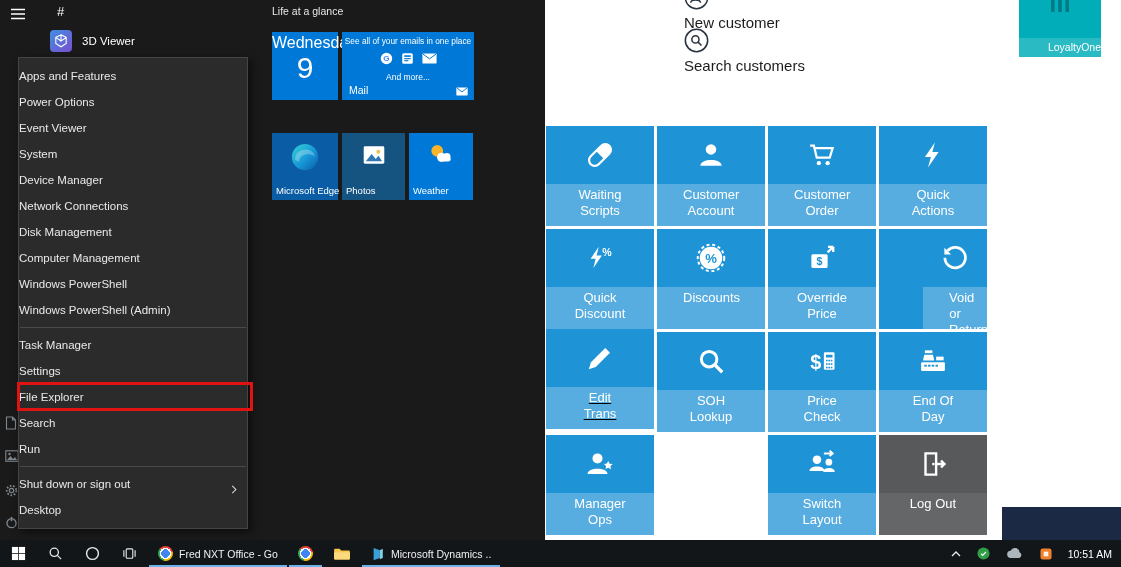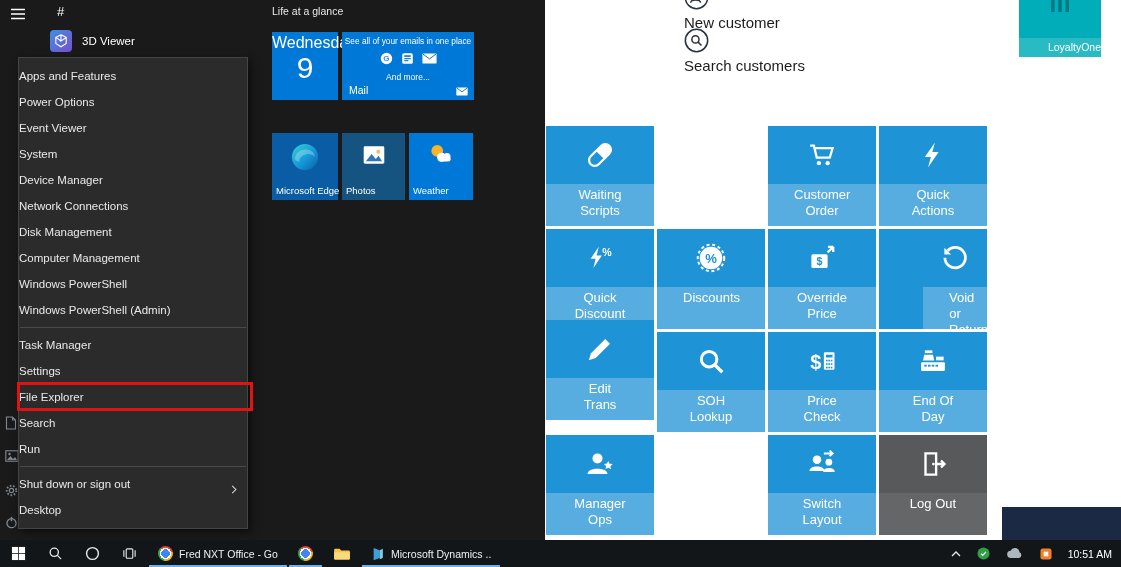--- a/index.html
+++ b/index.html
@@ -129,20 +129,29 @@
           <div class="tile-icon">
             <svg width="30" height="30" viewBox="0 0 24 24">
               <g transform="rotate(-45 12 12)">
                 <rect x="1.5" y="7.5" width="21" height="9" rx="4.5" fill="none" stroke="#fff" stroke-width="1.8"></rect>
                 <path d="M12 7.5h5.5a4.5 4.5 0 0 1 0 9H12z" fill="#fff"></path>
               </g>
             </svg>
           </div>
           <div class="tile-band">Waiting Scripts</div>
         </div>
+        <div class="pos-tile" style="left: 112px; top: 126px;">
+          <div class="tile-icon">
+            <svg width="30" height="30" viewBox="0 0 24 24">
+              <circle cx="12" cy="7.5" r="4.2" fill="#fff"></circle>
+              <path d="M3.5 20.5c0-6 17-6 17 0z" fill="#fff"></path>
+            </svg>
+          </div>
+          <div class="tile-band">Customer Account</div>
+        </div>
         <div class="pos-tile" style="left: 223px; top: 126px;">
           <div class="tile-icon">
             <svg width="30" height="30" viewBox="0 0 24 24">
               <path d="M2.5 4.5h3l2.3 9.5h10.4l2.3-7.5H6.5" fill="none" stroke="#fff" stroke-width="1.8"></path>
               <circle cx="9.5" cy="18.5" r="1.7" fill="#fff"></circle>
               <circle cx="16.5" cy="18.5" r="1.7" fill="#fff"></circle>
             </svg>
           </div>
           <div class="tile-band">Customer Order</div>
         </div>
@@ -185,21 +194,21 @@
         </div>
         <div class="pos-tile" style="left: 334px; top: 229px; padding-left: 44px;">
           <div class="tile-icon">
             <svg width="30" height="30" viewBox="0 0 24 24">
               <path d="M6 6.2A8.2 8.2 0 1 1 3.9 11.8" fill="none" stroke="#fff" stroke-width="2.2"></path>
               <path d="M3.5 3.8v5.4h5.4z" fill="#fff"></path>
             </svg>
           </div>
           <div class="tile-band">Void or Return</div>
         </div>
-        <div class="pos-tile" style="left: 1px; top: 320px;">
+        <div class="pos-tile" style="left: 1px; top: 329px; text-decoration: underline;">
           <div class="tile-icon">
             <svg width="30" height="30" viewBox="0 0 24 24">
               <path d="M3 21l1.8-5.6L16.2 4l3.8 3.8L8.6 19.2 3 21z" fill="#fff"></path>
             </svg>
           </div>
           <div class="tile-band">Edit Trans</div>
         </div>
         <div class="pos-tile" style="left: 112px; top: 332px;">
           <div class="tile-icon">
             <svg width="30" height="30" viewBox="0 0 24 24">

